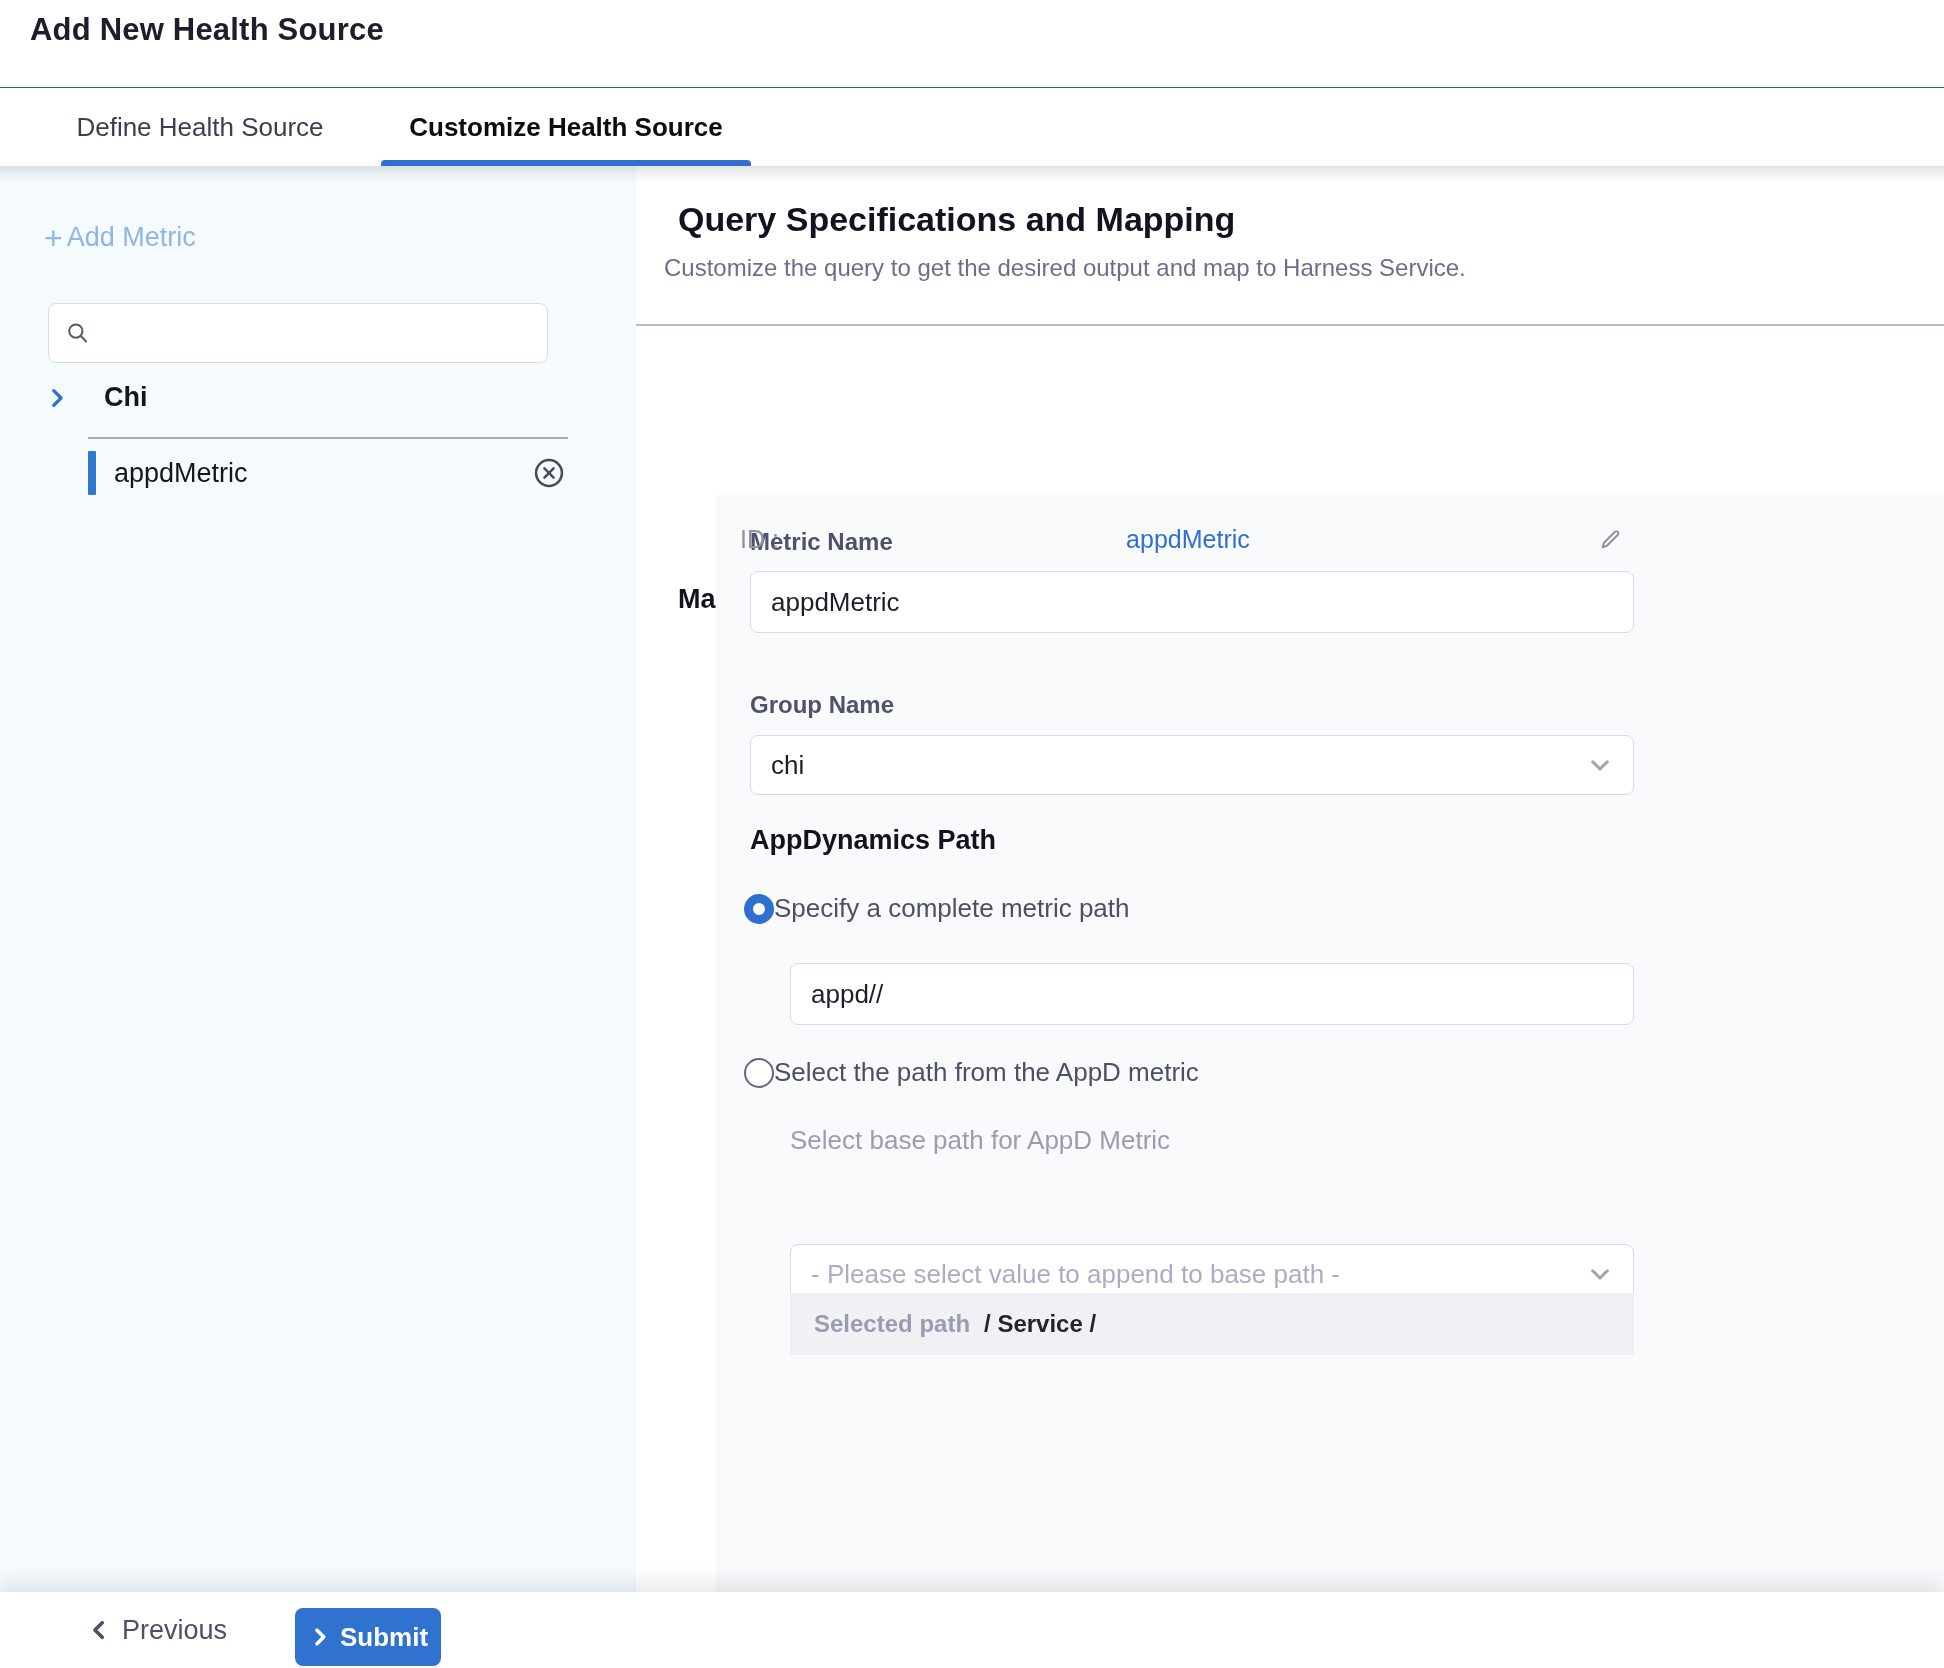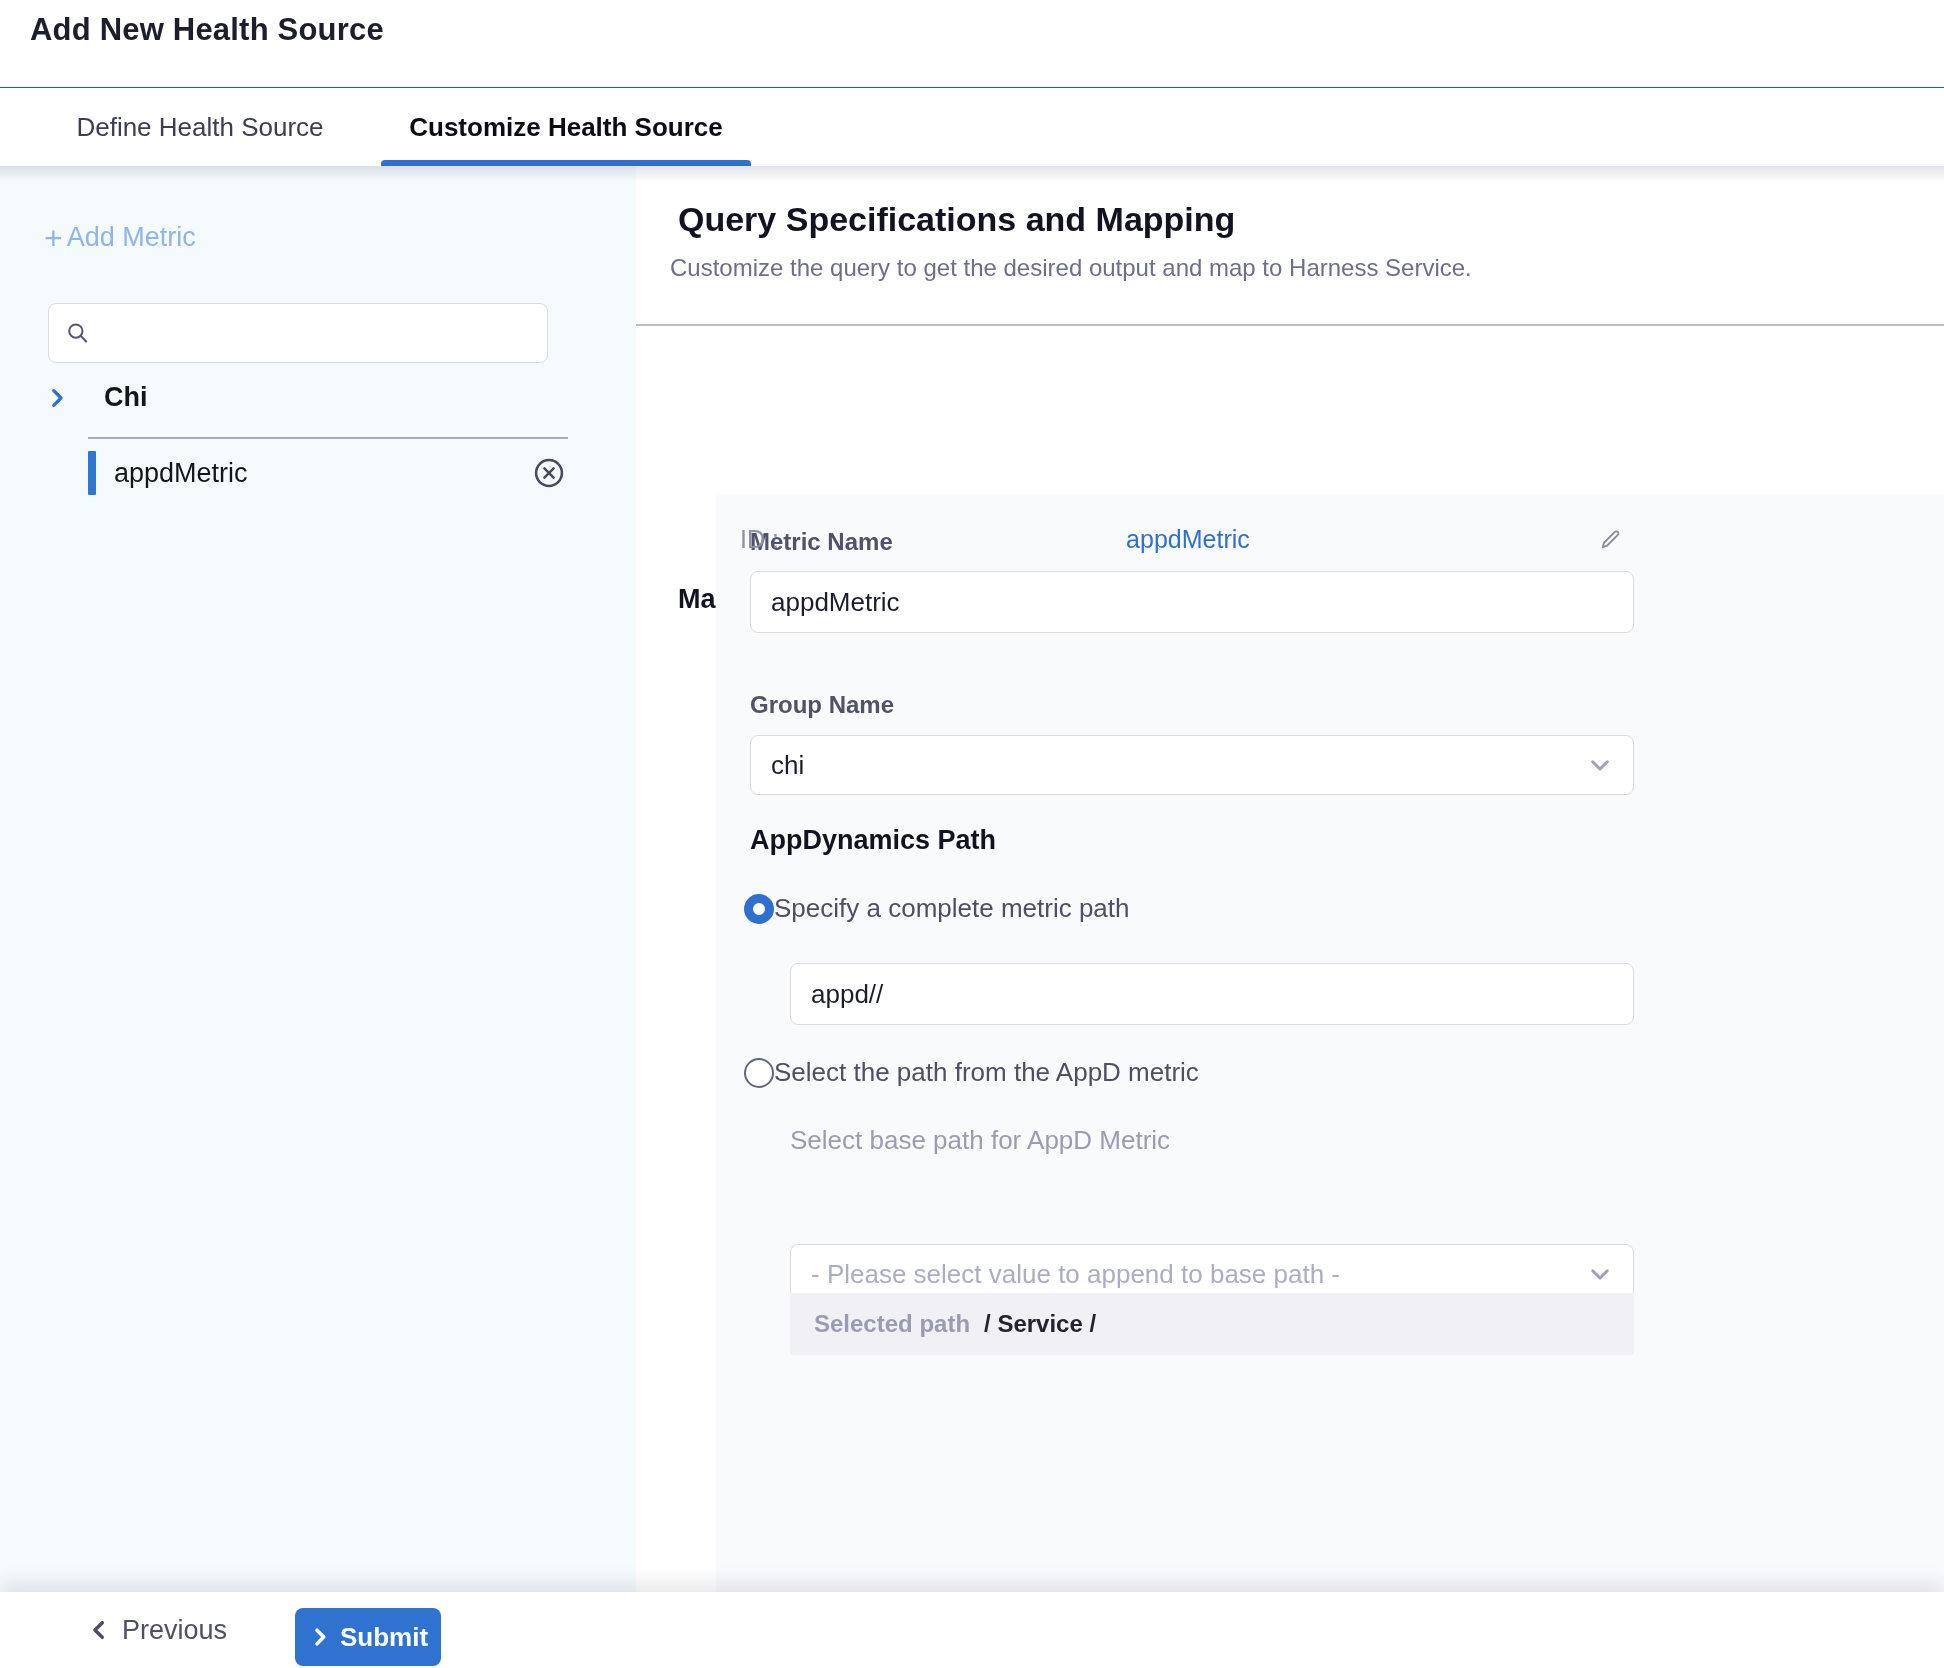--- a/index.html
+++ b/index.html
@@ -34,21 +34,21 @@
   .group-row .group-label{font-size:27px;font-weight:700;color:#14151f;}
   .group-divider{position:absolute;left:88px;top:271px;width:480px;height:0;border-top:2px solid #a8abbc;}
   .metric-row{position:absolute;left:88px;top:284px;width:480px;height:46px;display:flex;align-items:center;cursor:pointer;}
   .metric-row .sel-bar{width:8px;height:44px;background:#2e78d2;border-radius:1px;margin-right:18px;}
   .metric-row .metric-label{font-size:27px;color:#14151f;flex:1;}
   .metric-row .remove{display:flex;align-items:center;cursor:pointer;margin-right:2px;}
 
   
   .main{position:absolute;left:636px;top:0;width:1308px;height:1426px;background:#fff;overflow:hidden;}
   .main-title{position:absolute;left:42px;top:34px;margin:0;font-size:34px;font-weight:700;color:#121320;text-align:center;}
-  .main-subtitle{position:absolute;left:34px;top:88px;margin:0;font-size:24px;color:#6d6f8a;}
+  .main-subtitle{position:absolute;left:28px;top:88px;margin:0;font-size:24px;color:#6d6f8a;}
   .main-divider{position:absolute;left:0;top:158px;width:100%;border-top:2px solid #b9bcc9;}
 
   .section-header{position:absolute;display:flex;align-items:center;gap:20px;cursor:pointer;}
   .section-map-header{left:42px;top:418px;}
   .section-title{font-size:27px;font-weight:700;color:#121320;}
 
   .card{position:absolute;left:80px;top:329px;width:1228px;height:1101px;background:#f9fafc;}
   .field-label{font-size:24px;font-weight:600;color:#50526b;}
   .lbl-metric-name{position:absolute;left:34px;top:33px;}
   .id-row{position:absolute;left:24px;top:30px;width:884px;text-align:right;font-size:25px;display:flex;justify-content:space-between;align-items:center;gap:8px;}

